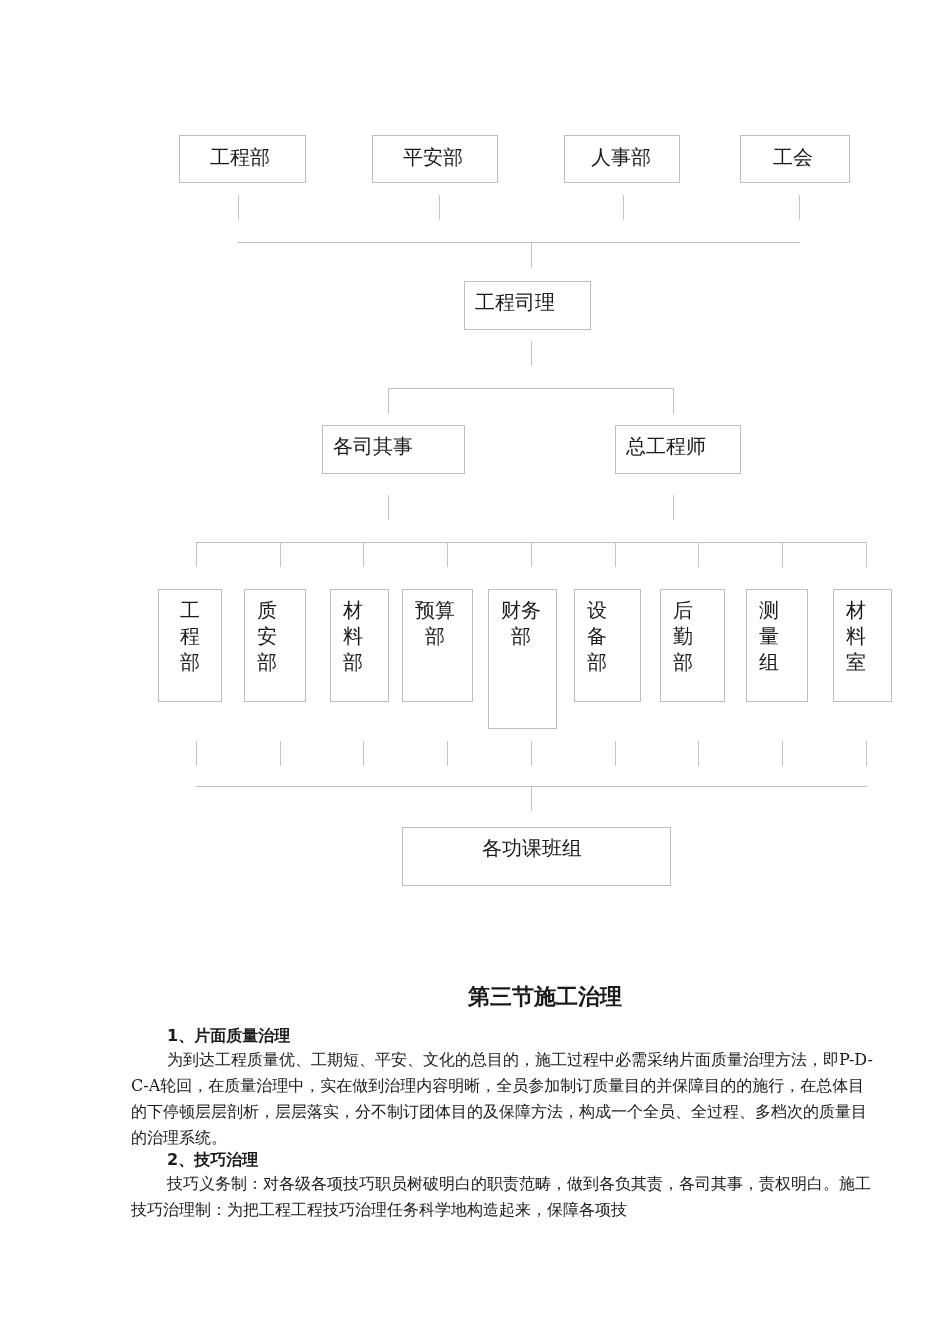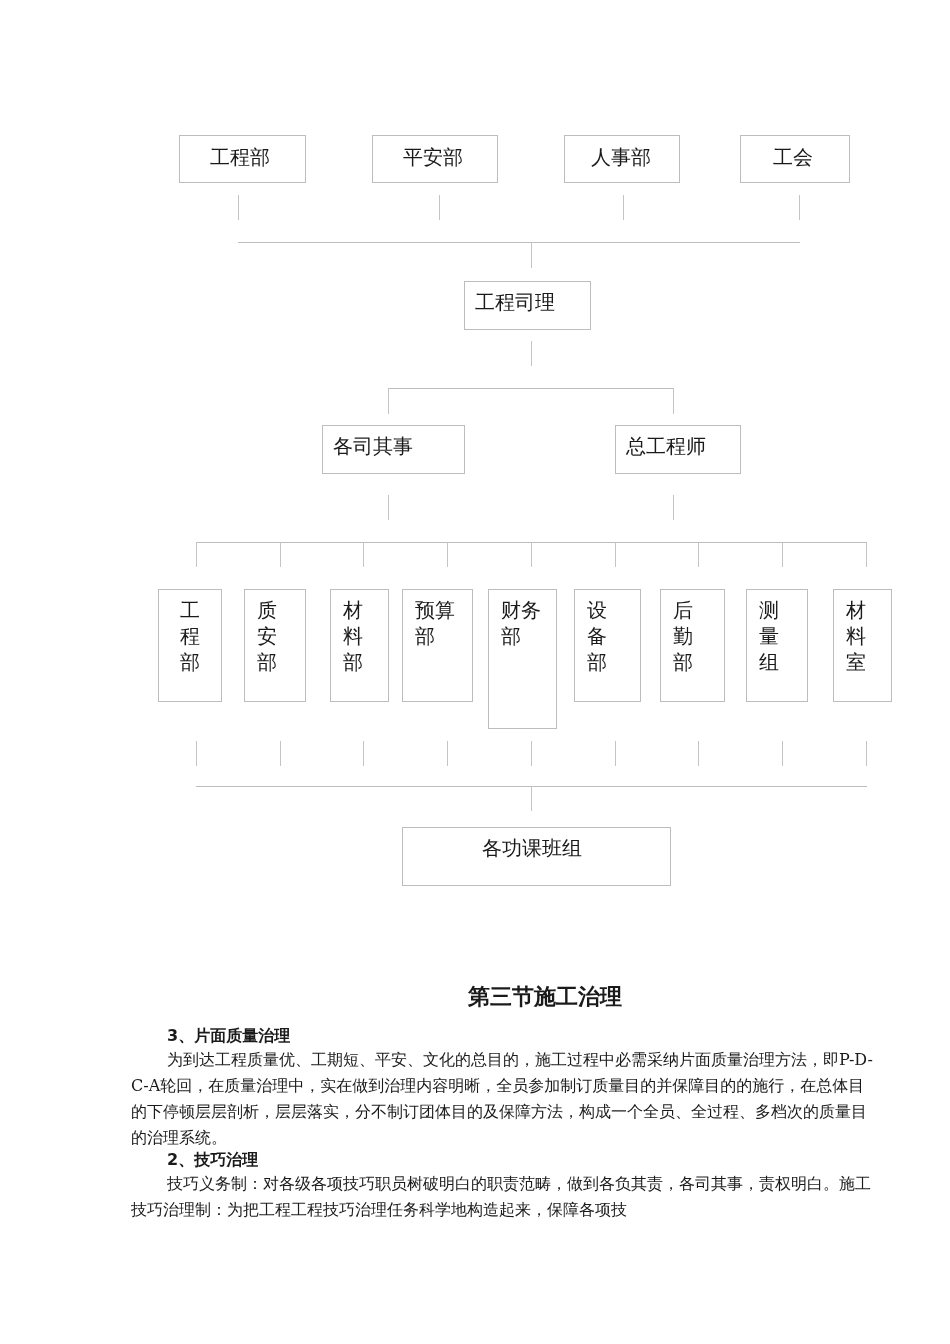--- a/index.html
+++ b/index.html
@@ -1,20 +1,20 @@
 <!DOCTYPE html>
 <html><head>
 <meta charset="utf-8">
 <style>
   html, body { margin: 0; padding: 0; background: #ffffff; }
   body { width: 950px; height: 1344px; position: relative; overflow: hidden;
          font-family: "DejaVu Serif", "Liberation Serif", serif; color: #1a1a1a; }
   .box { position: absolute; border: 1px solid #bdbdbd; background: #fff; box-sizing: border-box;
          font-size: 20px; line-height: 26px; }
-  .box .lbl { position: absolute; white-space: pre-wrap; }
+  .box .lbl { position: absolute; white-space: pre-wrap; text-align: center; }
   .vline { position: absolute; width: 1px; background: #c4c4c4; }
   .hline { position: absolute; height: 1px; background: #bdbdbd; }
   .title { position: absolute; left: 0; width: 1090px; top: 982px; text-align: center;
            font-family: "DejaVu Sans", "Liberation Sans", sans-serif; font-weight: bold; font-size: 22px; }
   .h2 { position: absolute; font-family: "DejaVu Sans", "Liberation Sans", sans-serif; font-weight: bold; font-size: 16px; }
   .para { position: absolute; left: 131px; width: 745px; font-size: 16px; line-height: 26px; text-indent: 36px; }
 </style>
 </head>
 <body>
 
@@ -123,17 +123,17 @@
 <div class="vline" style="left:866px;top:741px;height:25px;"></div>
 <div class="hline" style="left:196px;top:786px;width:671px;"></div>
 <div class="vline" style="left:531px;top:786px;height:25px;"></div>
 
 <div class="box" style="left:402px;top:827px;width:269px;height:59px;">
   <span class="lbl" style="left:79px;top:7px;">各功课班组</span>
 </div>
 
 <div class="title">第三节施工治理</div>
 
-<div class="h2" style="left:167px;top:1026px;">3、片面质量治理</div>
+<div class="h2" style="left:167px;top:1026px;">1、片面质量治理</div>
 <div class="para" style="top:1047px;">为到达工程质量优、工期短、平安、文化的总目的，施工过程中必需采纳片面质量治理方法，即P-D-C-A轮回，在质量治理中，实在做到治理内容明晰，全员参加制订质量目的并保障目的的施行，在总体目的下停顿层层剖析，层层落实，分不制订团体目的及保障方法，构成一个全员、全过程、多档次的质量目的治理系统。</div>
 
 <div class="h2" style="left:167px;top:1150px;">2、技巧治理</div>
 <div class="para" style="top:1171px;">技巧义务制：对各级各项技巧职员树破明白的职责范畴，做到各负其责，各司其事，责权明白。施工技巧治理制：为把工程工程技巧治理任务科学地构造起来，保障各项技</div>
 
 </body></html>

